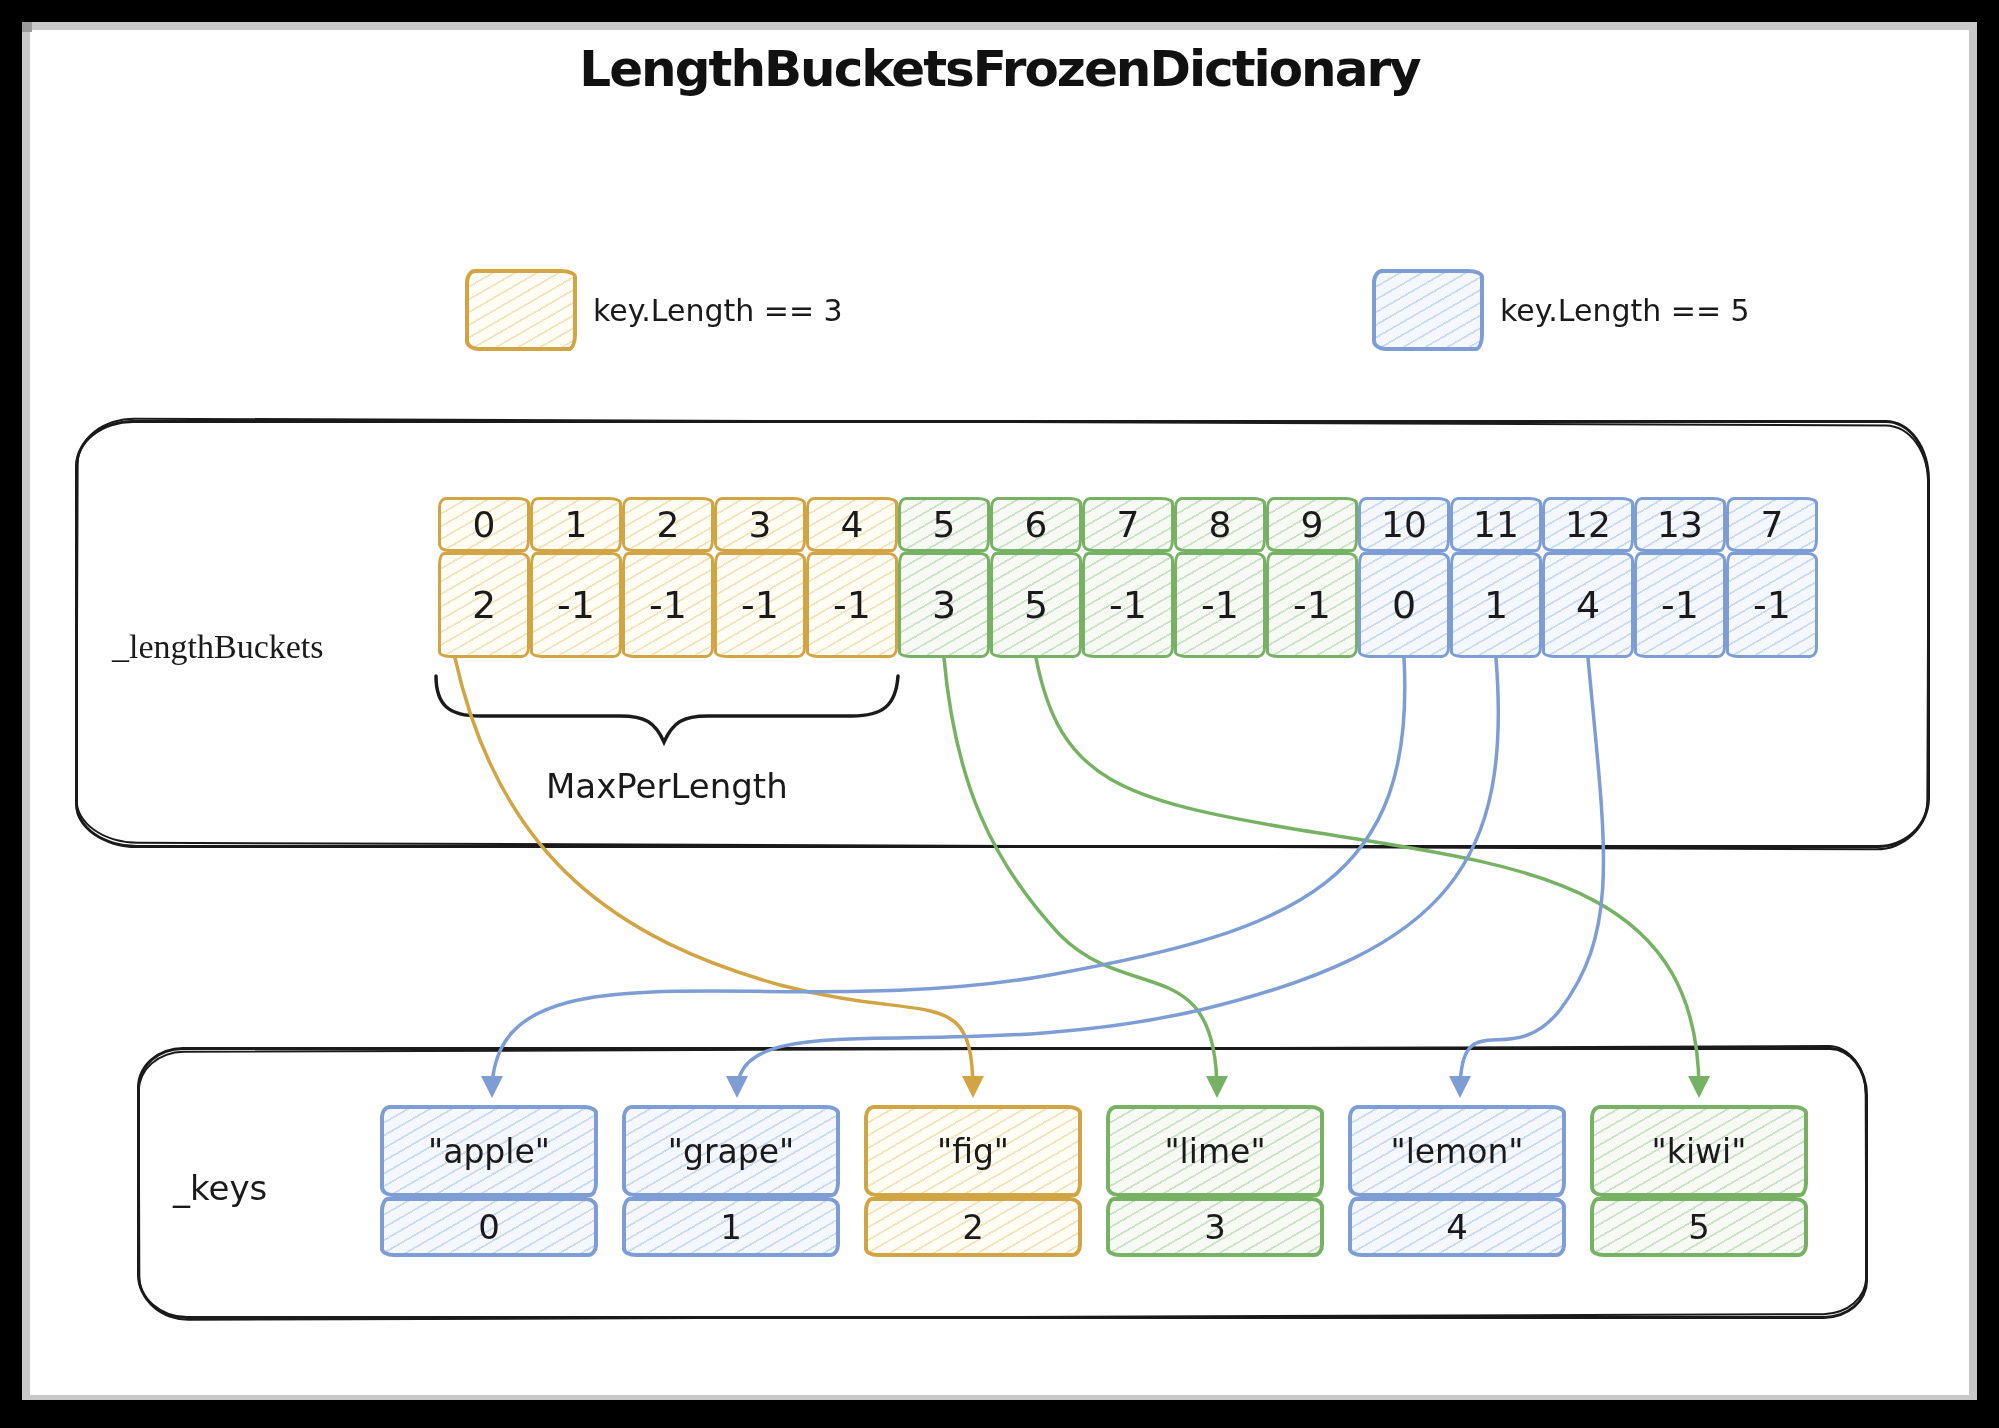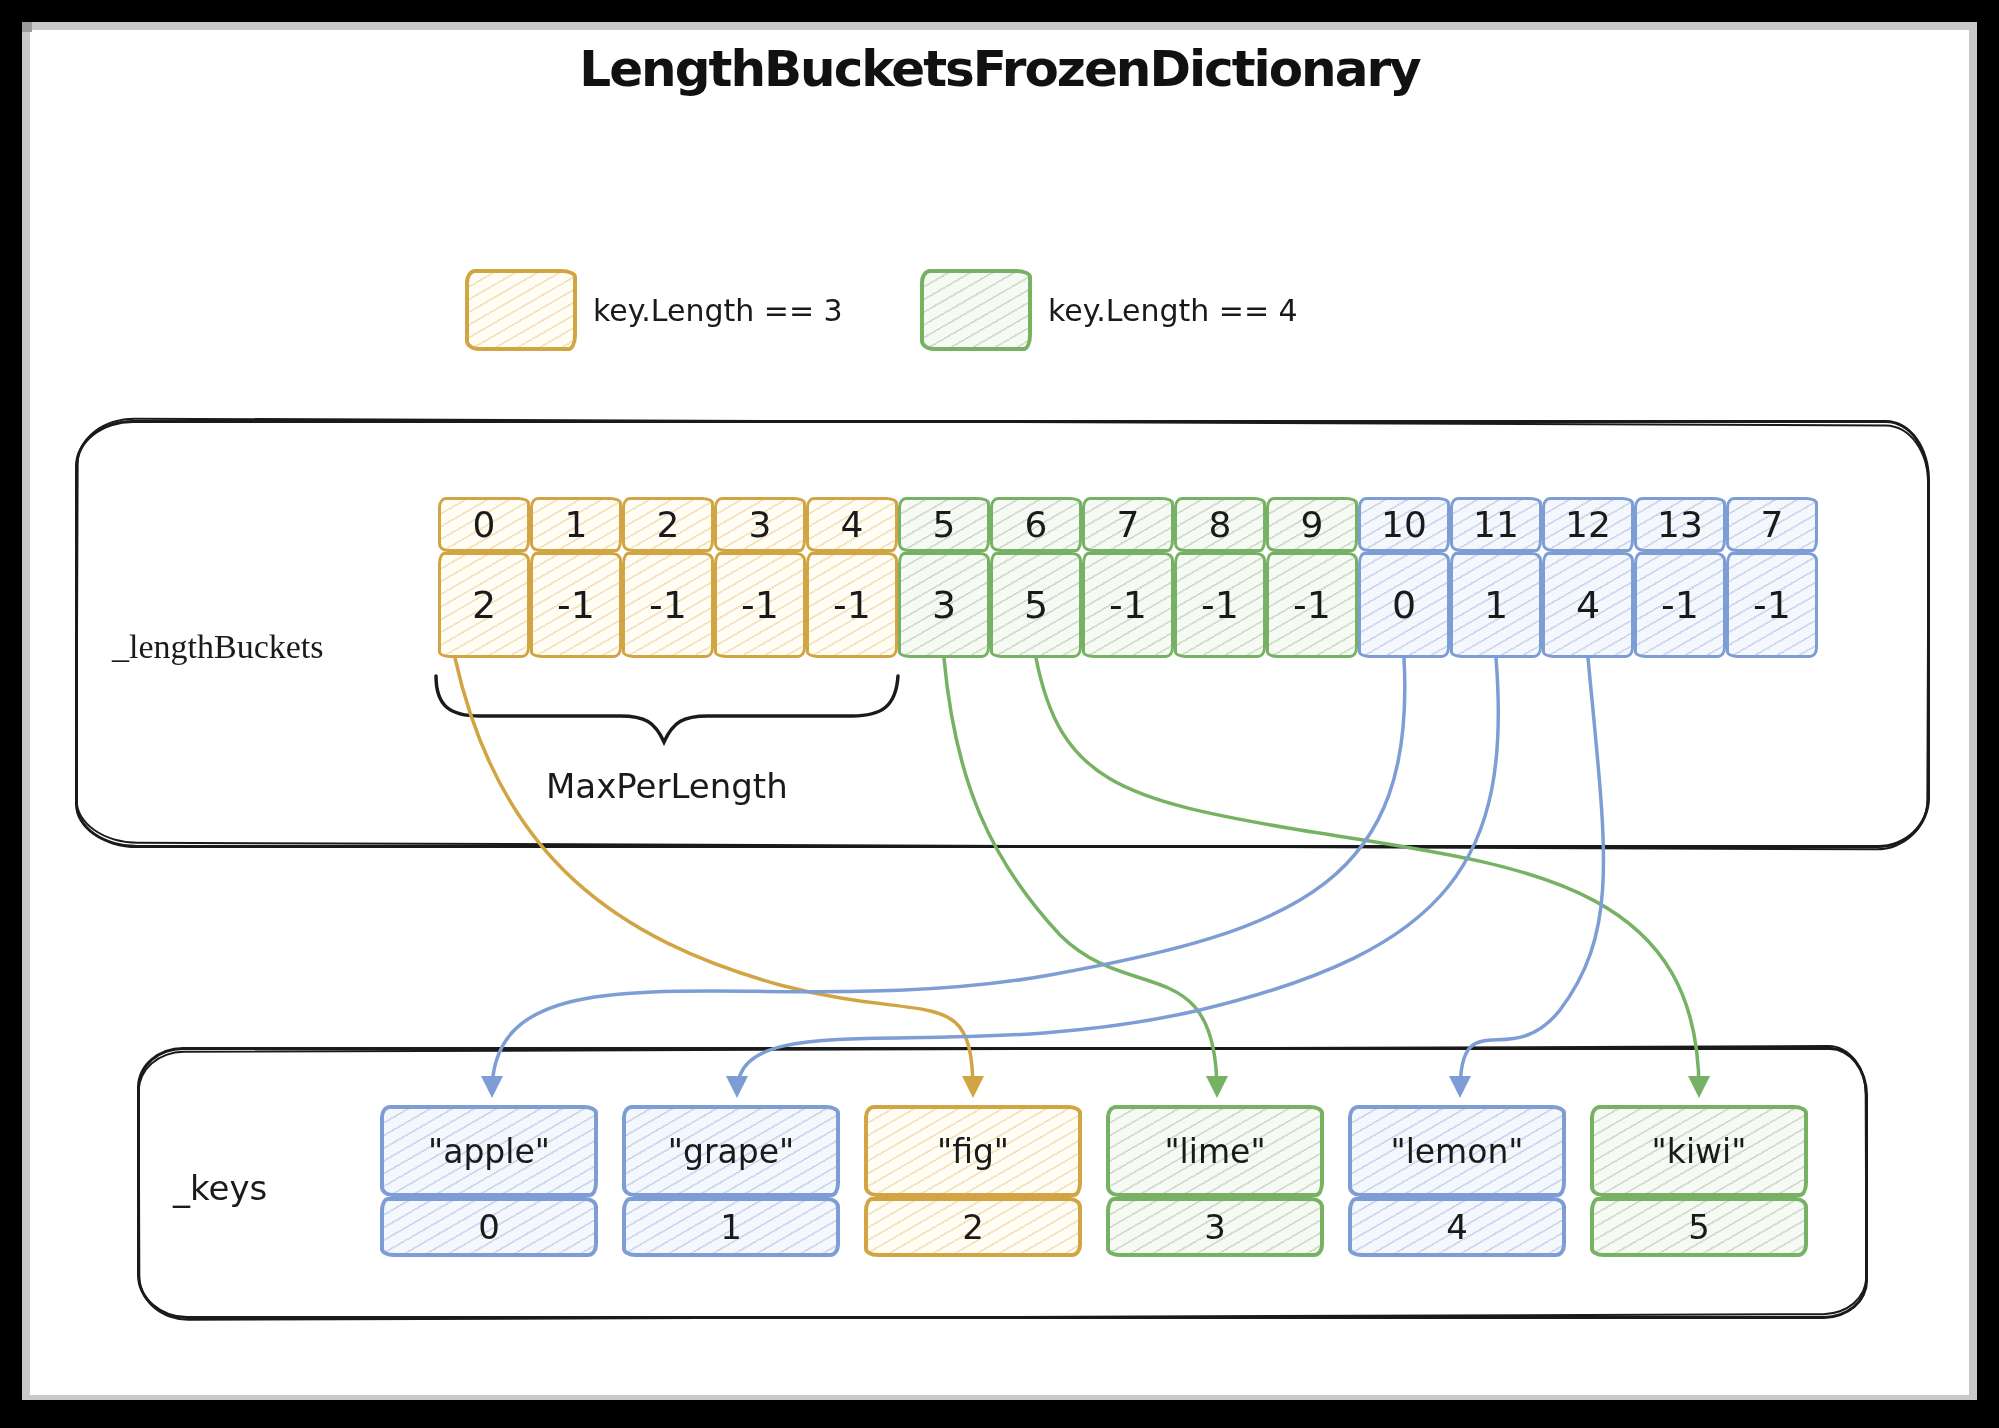--- a/index.html
+++ b/index.html
@@ -83,23 +83,23 @@
 <div class="chip"></div>
 
 <div class="layer">
 
   <div class="title">LengthBucketsFrozenDictionary</div>
 
   <div class="legend-item" style="left:465px;">
     <span class="swatch hatch cy"></span>
     <span class="legend-label">key.Length == 3</span>
   </div>
-  <div class="legend-item" style="left:920px;">
-    <span class="swatch hatch cg"></span>
-    <span class="legend-label">key.Length == 4</span>
+  <div class="legend-item" style="left:1372px;">
+    <span class="swatch hatch cb"></span>
+    <span class="legend-label">key.Length == 5</span>
   </div>
 
   <div class="container" id="bucketsBox"></div>
   <div class="container-label" id="bucketsLabel">_lengthBuckets</div>
 
   <div class="bucket-array">
     <div class="col cy">
       <div class="idx hatch cy">0</div>
       <div class="val hatch cy">2</div>
     </div>

